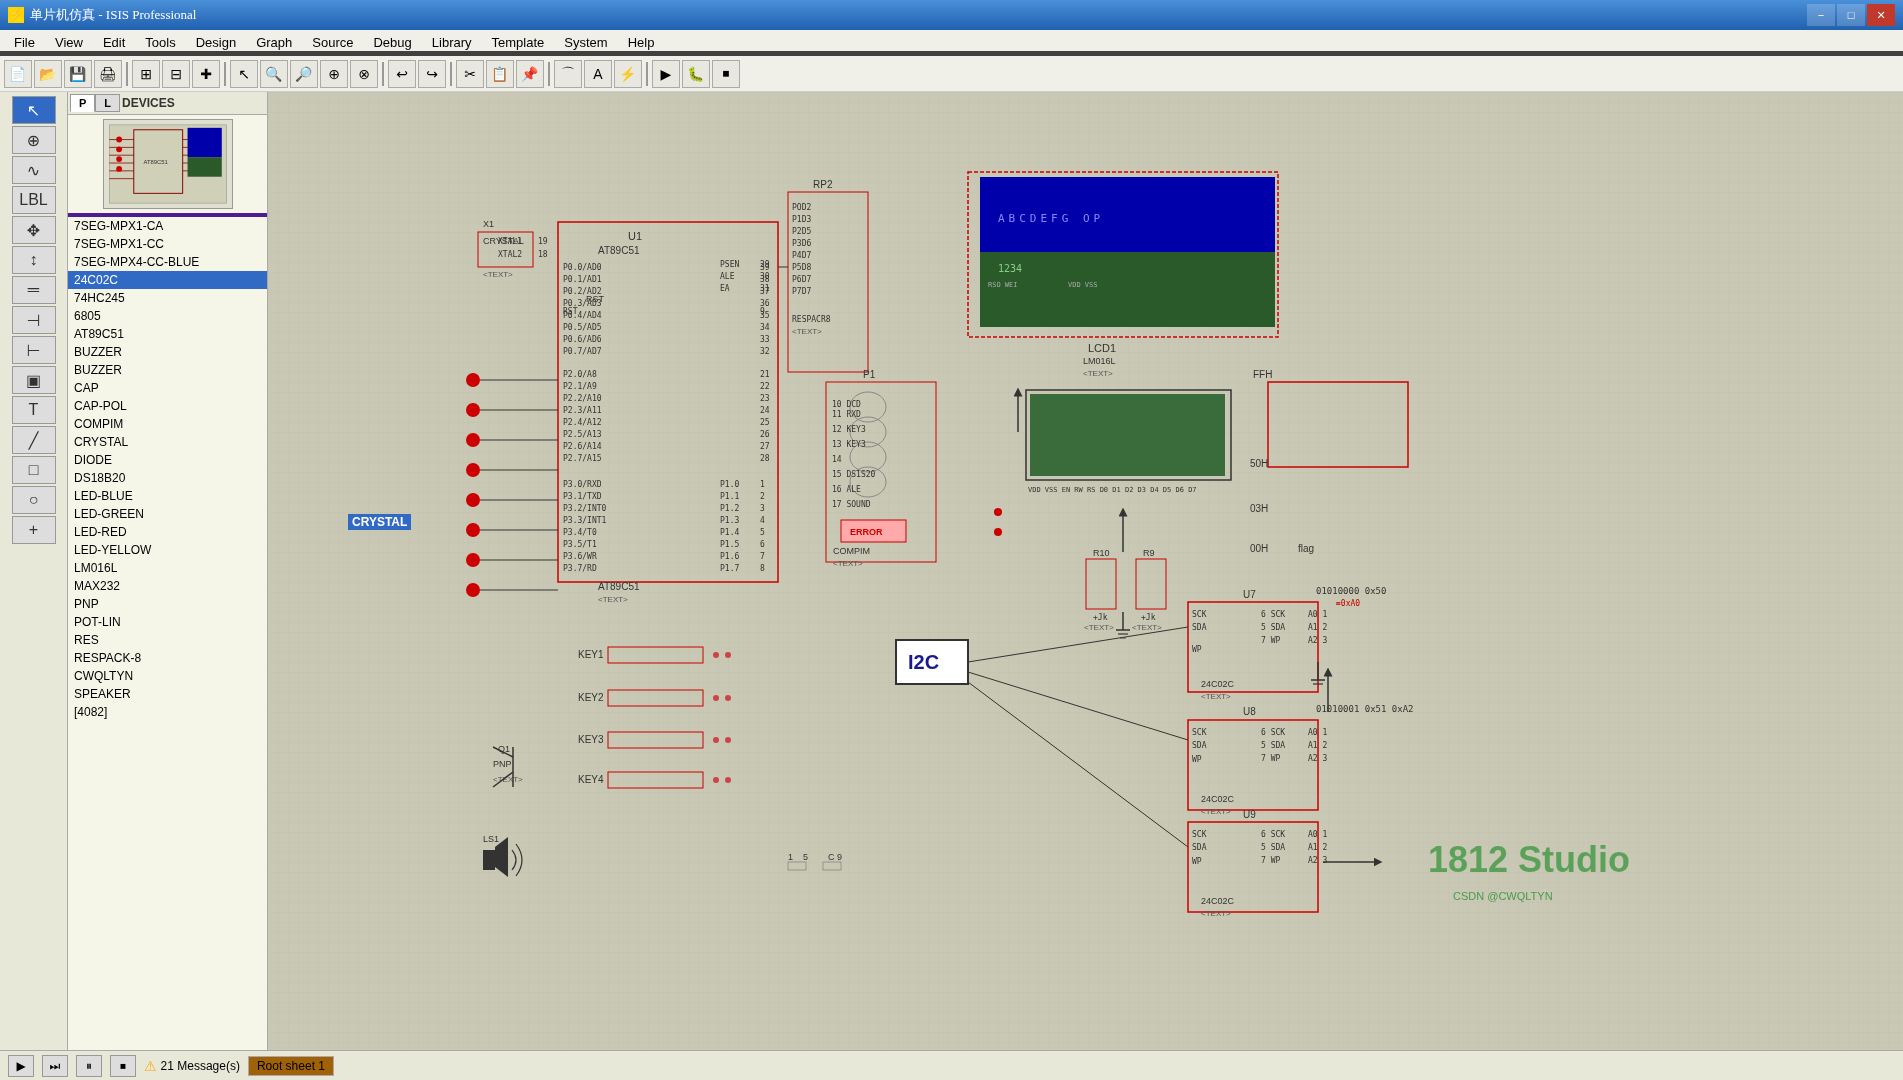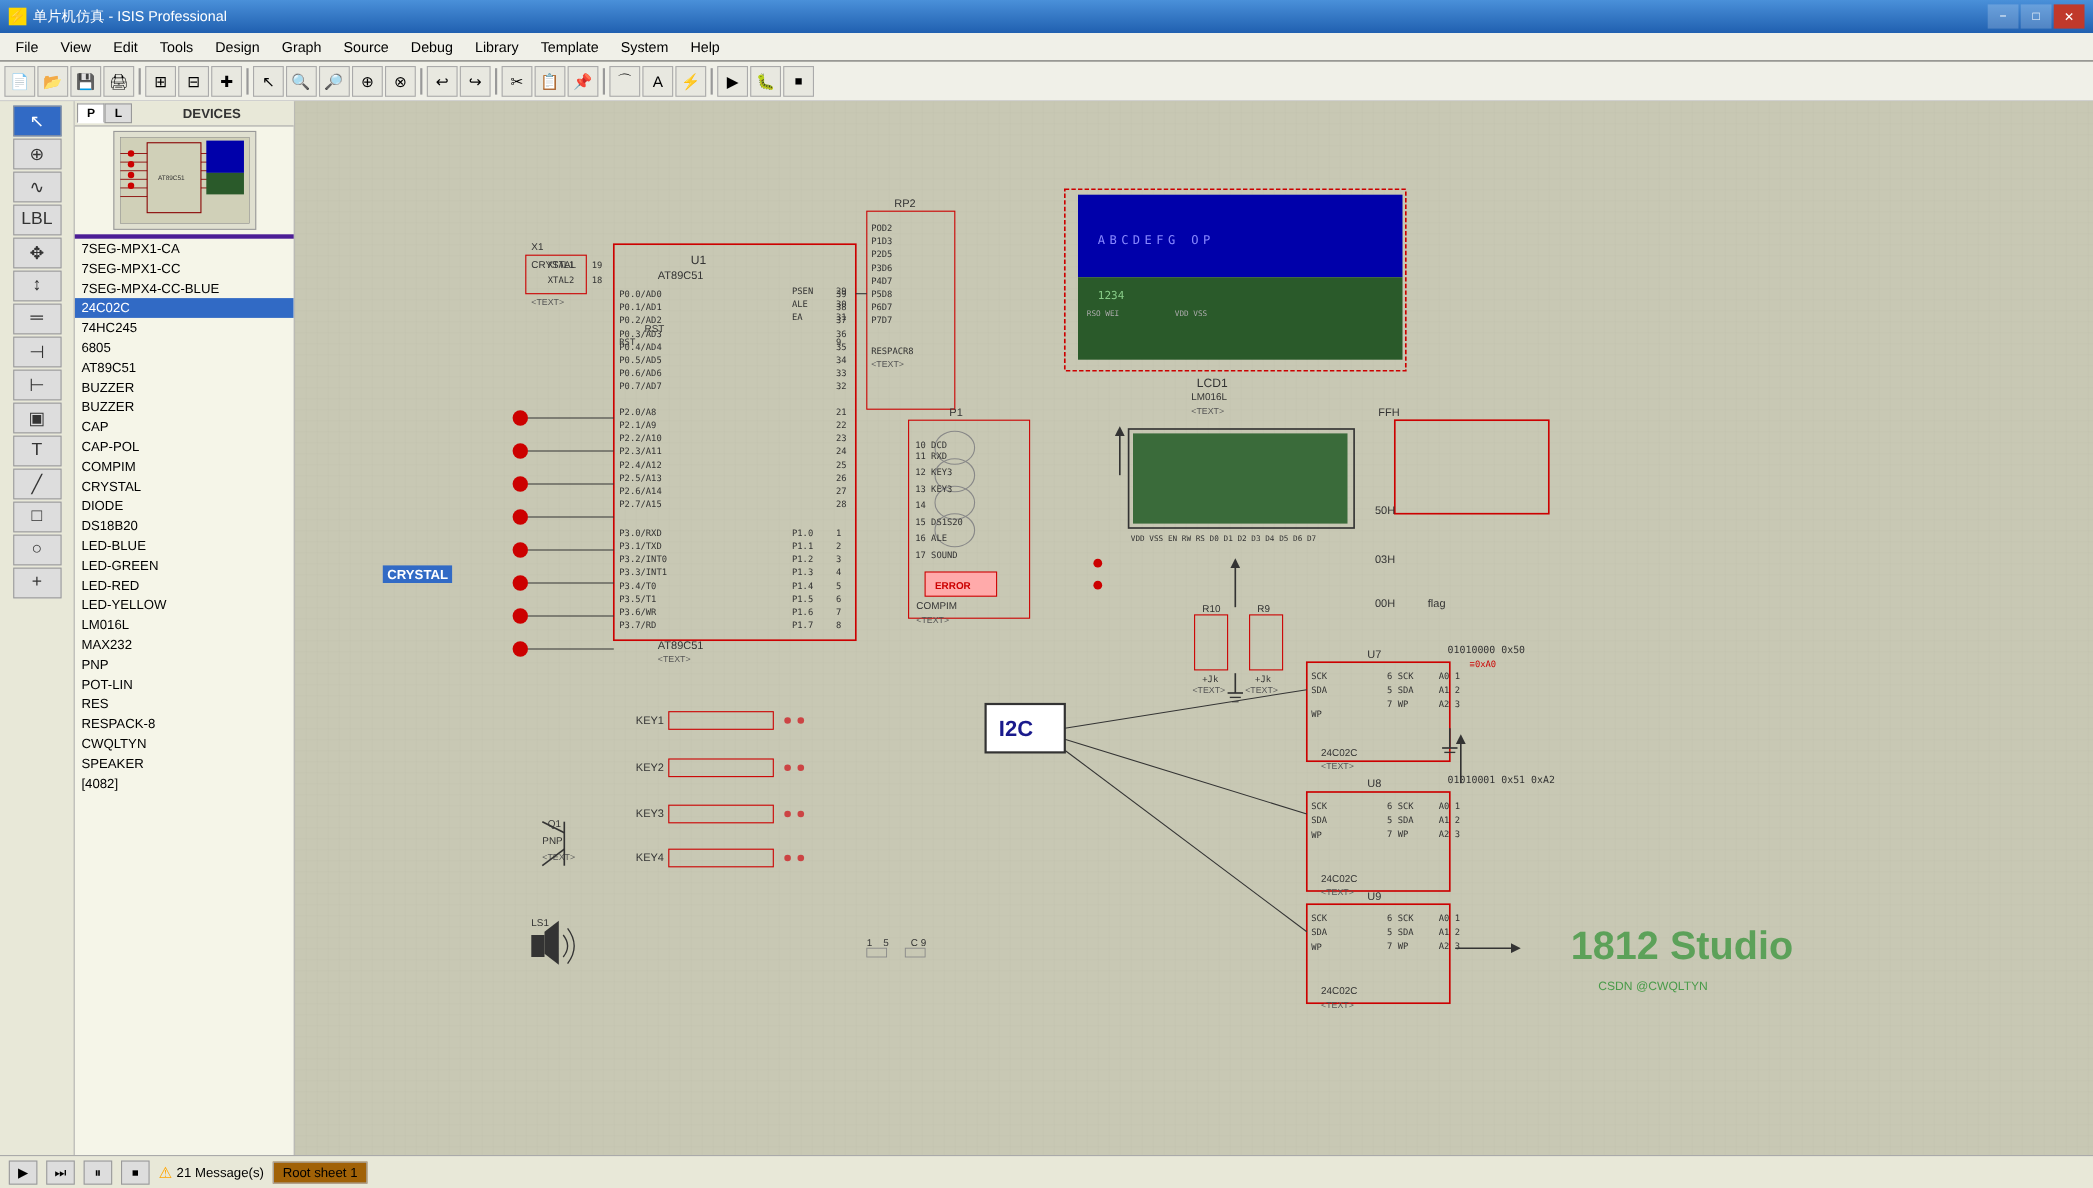--- a/index.html
+++ b/index.html
@@ -15,41 +15,40 @@
       padding: 0 8px;
       color: white;
       font-size: 13px;
     }
     #title-bar .app-icon {
       width: 16px; height: 16px;
       background: #ffd700;
       margin-right: 6px;
       display: inline-block;
     }
-    #title-bar .title-text { flex: 1; }
+    #title-bar .title-text { flex: 1; font-family: Liberation Serif, serif; }
     #title-bar .win-controls { display: flex; gap: 2px; }
     .win-btn {
       width: 28px; height: 22px;
       background: rgba(255,255,255,0.2);
       border: none;
       color: white;
       cursor: pointer;
       display: flex; align-items: center; justify-content: center;
       font-size: 11px;
     }
     .win-btn.close { background: #c0392b; }
 
     
     #menu-bar {
       width: 100%;
       height: 26px;
       background: #f0f0e8;
-      border-bottom: 1px solid #404040;
+      border-bottom: 5px solid #404040;
       display: flex;
-      align-items: center;
       padding: 0 4px;
     }
     .menu-item {
       padding: 2px 10px;
       height: 24px;
       display: flex; align-items: center;
       cursor: pointer;
       font-size: 13px;
       color: #000;
     }
@@ -123,21 +122,21 @@
       padding: 2px 8px;
       border: 1px solid #999;
       background: #ddd;
       cursor: pointer;
       font-size: 11px;
       font-weight: bold;
     }
     .panel-tab.active { background: #fff; border-bottom: 1px solid #fff; }
     #device-panel-title {
       flex: 1;
-      text-align: center;
+      text-align: left;
       font-weight: bold;
       font-size: 12px;
       color: #333;
       padding: 2px;
     }
     #device-thumbnail {
       width: 130px; height: 90px;
       background: #e0e0d0;
       border: 1px solid #999;
       margin: 4px auto;

